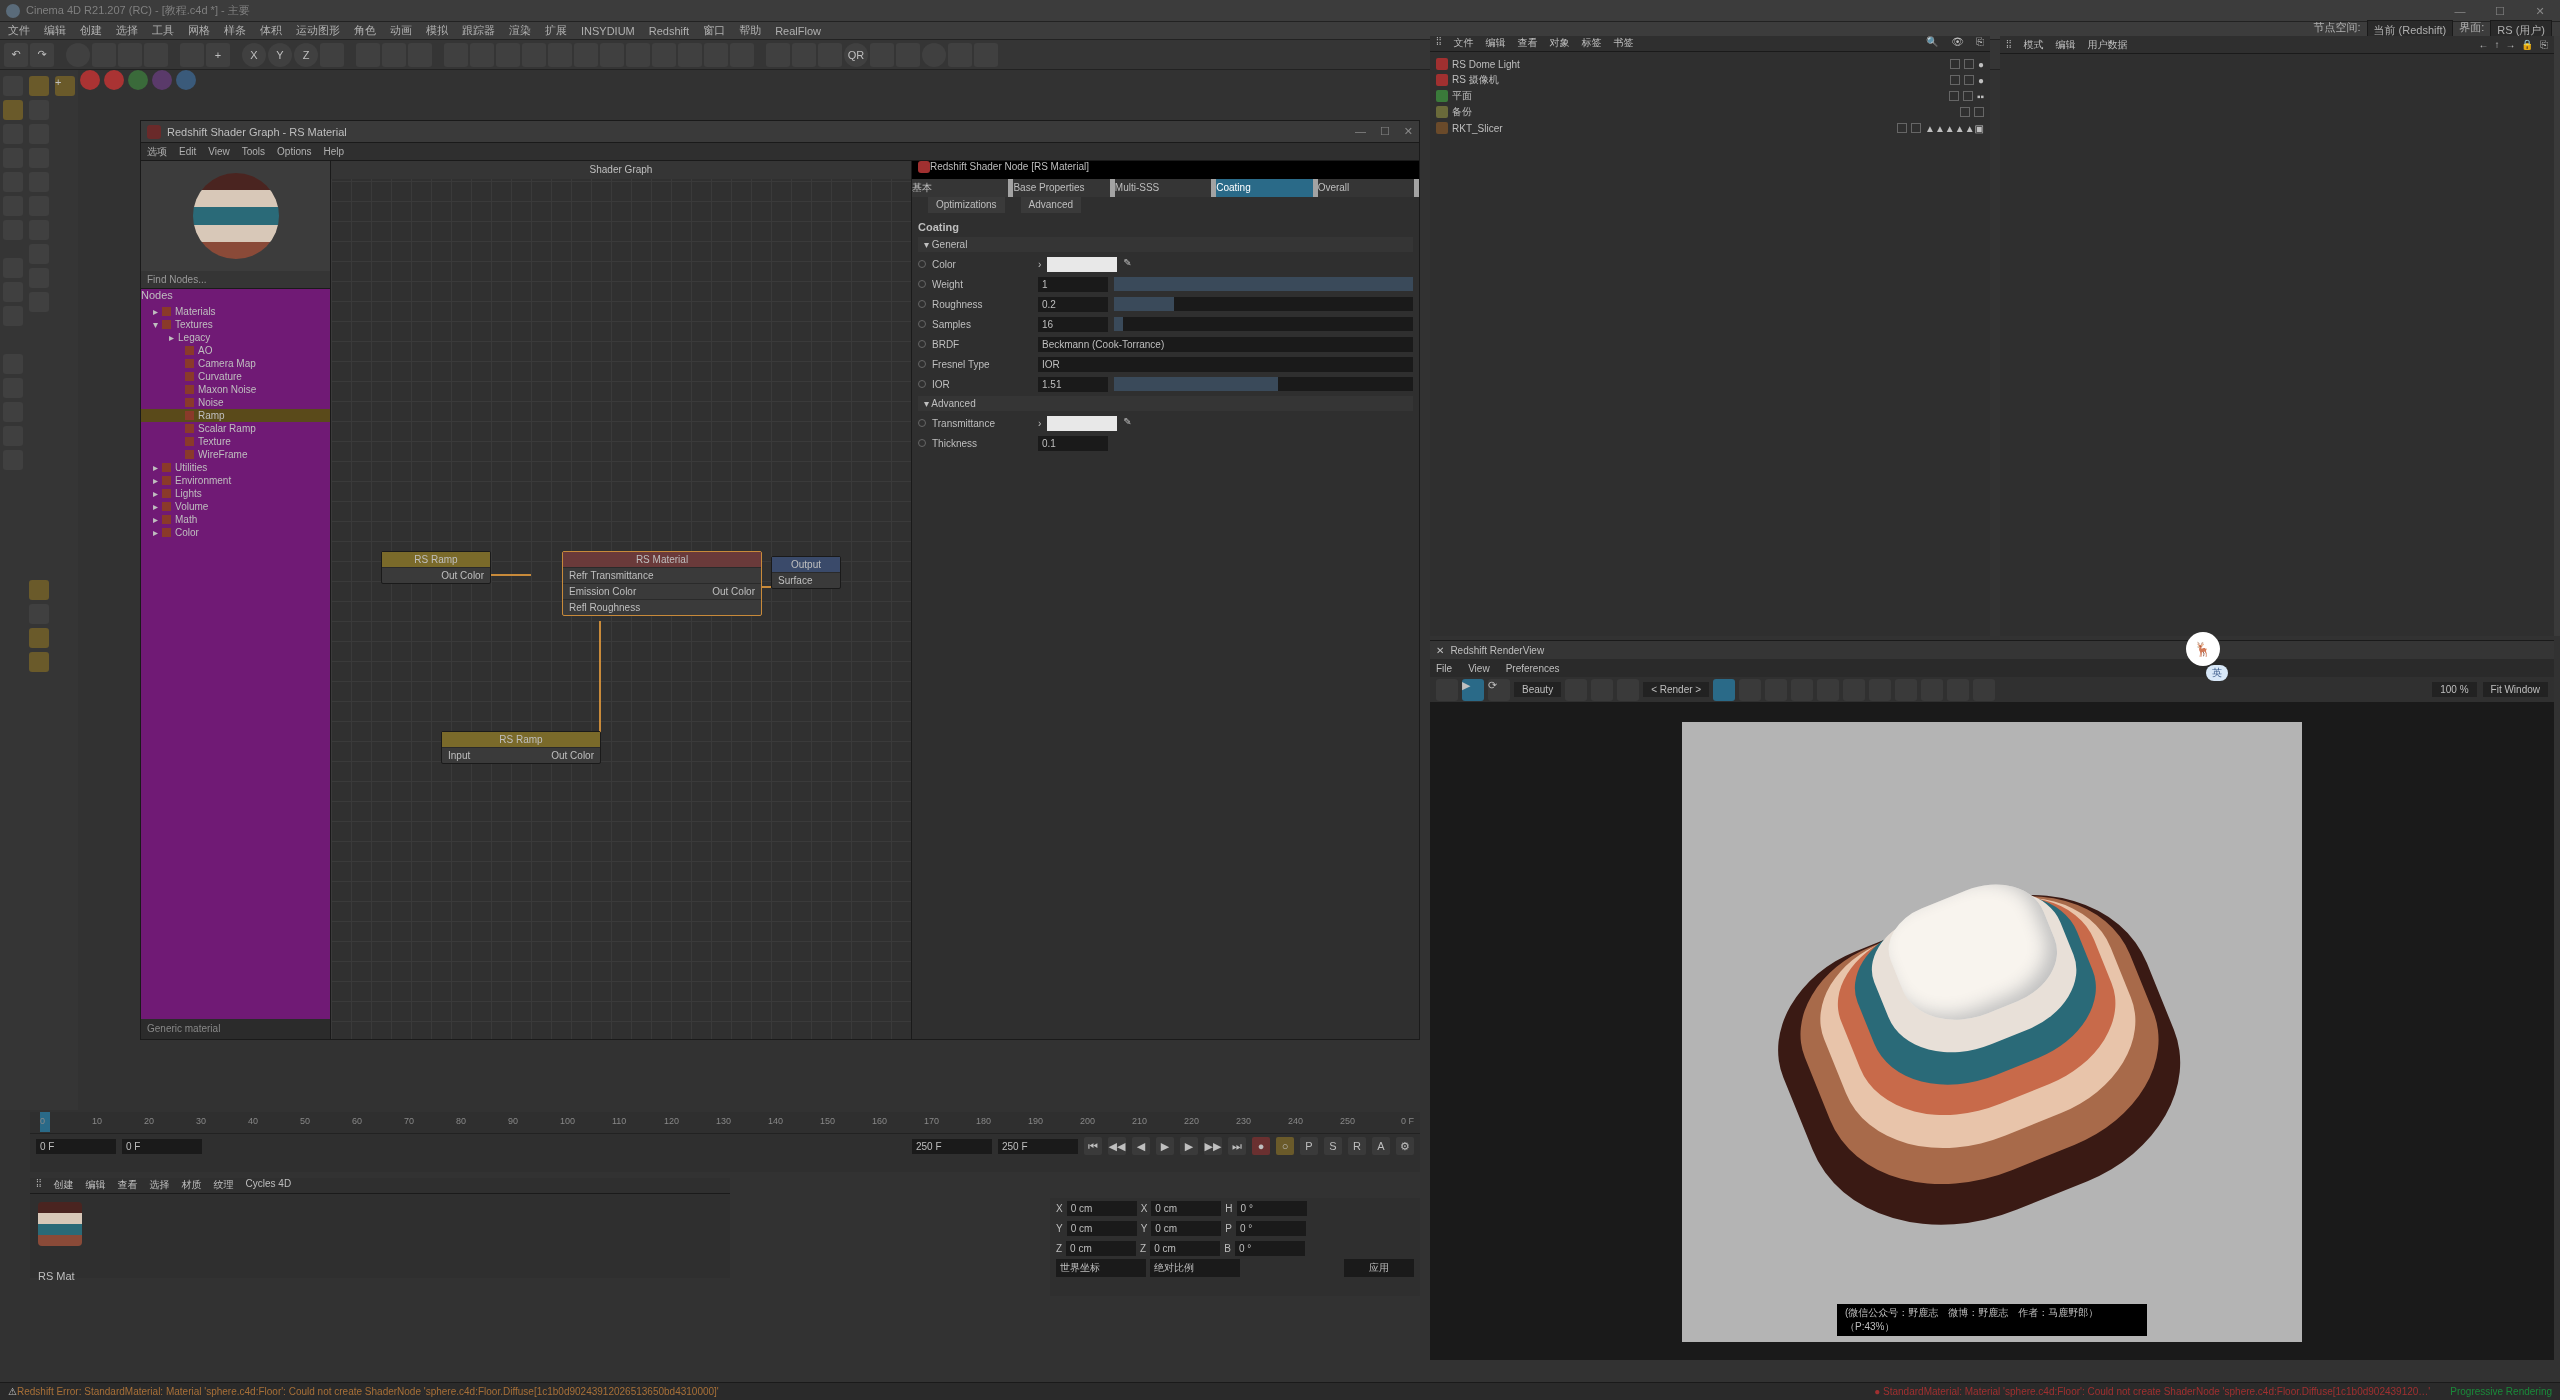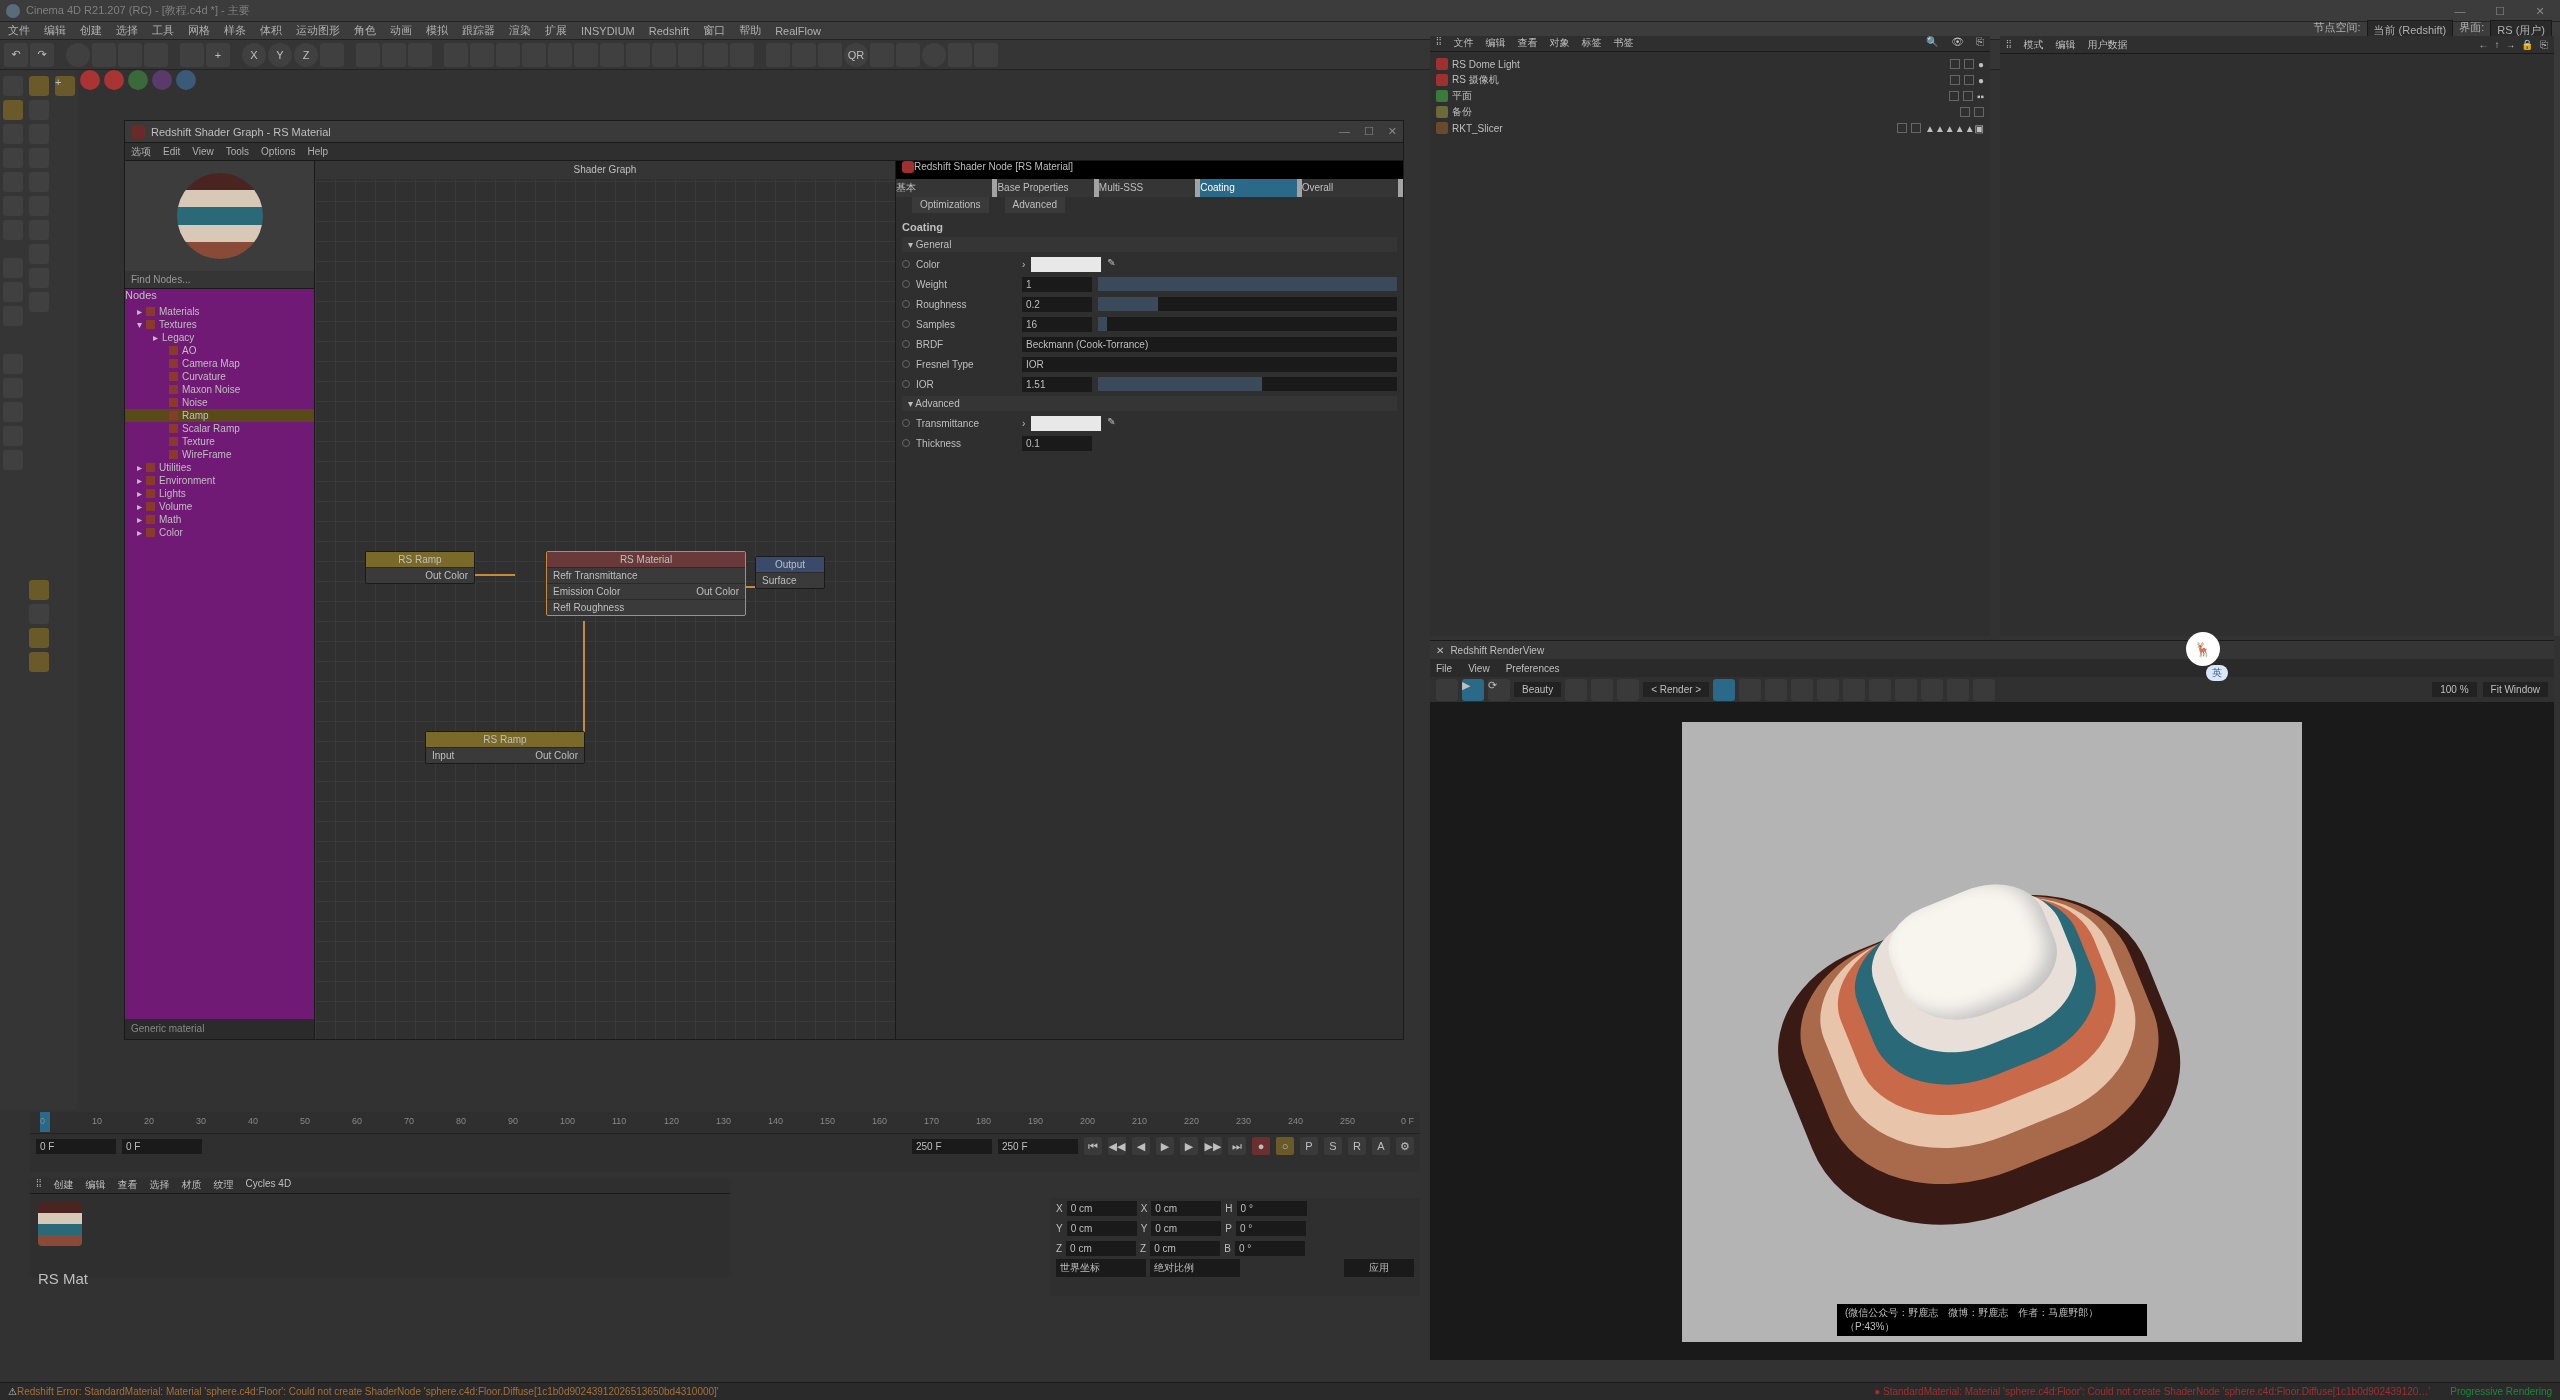--- a/index.html
+++ b/index.html
@@ -30,21 +30,21 @@
 .leftcol { width:26px; display:flex; flex-direction:column; gap:4px; padding-top:6px; align-items:center; }
 .leftcol .b { width:20px; height:20px; background:#404040; border-radius:3px; }
 .leftcol .b.hl { background:#6a5a2a; }
 
 
 .iconrow2 { position:absolute; left:80px; top:70px; display:flex; gap:4px; }
 .iconrow2 .c { width:20px; height:20px; border-radius:50%; }
 .iconrow2 .c.red{background:#a33;} .iconrow2 .c.grn{background:#3a6a3a;} .iconrow2 .c.pur{background:#5a3a6a;} .iconrow2 .c.blu{background:#3a5a7a;}
 
 
-.sgwin { position:absolute; left:124px; top:120px; width:1280px; height:920px; background:#2f2f2f; border:1px solid #1a1a1a; }
+.sgwin { position:absolute; left:140px; top:120px; width:1280px; height:920px; background:#2f2f2f; border:1px solid #1a1a1a; }
 .sgwin .title { height:22px; background:#3a3a3a; display:flex; align-items:center; padding:0 6px; border-bottom:1px solid #1a1a1a; }
 .sgwin .title .ri { width:14px; height:14px; background:#6a2a2a; border-radius:3px; margin-right:6px; }
 .sgwin .title .ctrls{margin-left:auto;display:flex;gap:14px;color:#888;}
 .sgwin .tiny { height:18px; background:#2f2f2f; display:flex; align-items:center; padding:0 6px; gap:12px; border-bottom:1px solid #1a1a1a; }
 .sgwin .tiny span { font-size:10px; color:#b0b0b0; }
 .sgwin .body { display:flex; height:calc(100% - 40px); }
 
 
 .sg-left { width:190px; background:#701a75; display:flex; flex-direction:column; border-right:1px solid #1a1a1a; }
 .sg-prev { height:110px; background:#3c3c3c; display:flex; align-items:center; justify-content:center; position:relative;}
@@ -140,21 +140,21 @@
 .timeline .tk .marker{position:absolute;left:10px;top:0;width:10px;height:20px;background:#2a6a88;}
 .timeline .tk .num{position:absolute;top:4px;font-size:9px;color:#888;}
 .timeline .c{display:flex;align-items:center;height:24px;gap:6px;padding:0 6px;}
 .timeline .c .fld{width:80px;background:#1a1a1a;padding:2px 4px;font-size:10px;}
 .timeline .pb{width:18px;height:18px;background:#3a3a3a;border-radius:2px;display:flex;align-items:center;justify-content:center;}
 
 
 .matarea{position:absolute;left:30px;top:1178px;width:700px;height:100px;background:#2f2f2f;}
 .matarea .mt{height:16px;display:flex;gap:12px;padding:0 6px;font-size:10px;border-bottom:1px solid #1a1a1a;}
 .matarea .sw{width:44px;height:44px;margin:8px;border-radius:4px;background:linear-gradient(#4a2420 0 25%,#d8c8b8 25% 50%,#2a6a78 50% 75%,#8a4a38 75% 100%);}
-.matarea .swl{font-size:15px;padding-left:8px;margin-top:24px;}
+.matarea .swl{font-size:11px;padding-left:8px;margin-top:24px;}
 
 
 .coord{position:absolute;left:1050px;top:1198px;width:370px;height:98px;background:#2f2f2f;font-size:10px;}
 .coord .r{display:flex;height:20px;align-items:center;gap:4px;padding:0 6px;}
 .coord .f{width:70px;background:#1a1a1a;padding:2px 4px;}
 
 
 .status{position:absolute;left:0;bottom:0;width:100%;height:18px;background:#2a2a2a;display:flex;align-items:center;padding:0 8px;font-size:10px;border-top:1px solid #1a1a1a;}
 .status .err{color:#a87038;text-align:right;}
 .status .r{margin-left:auto;color:#a03030;}

